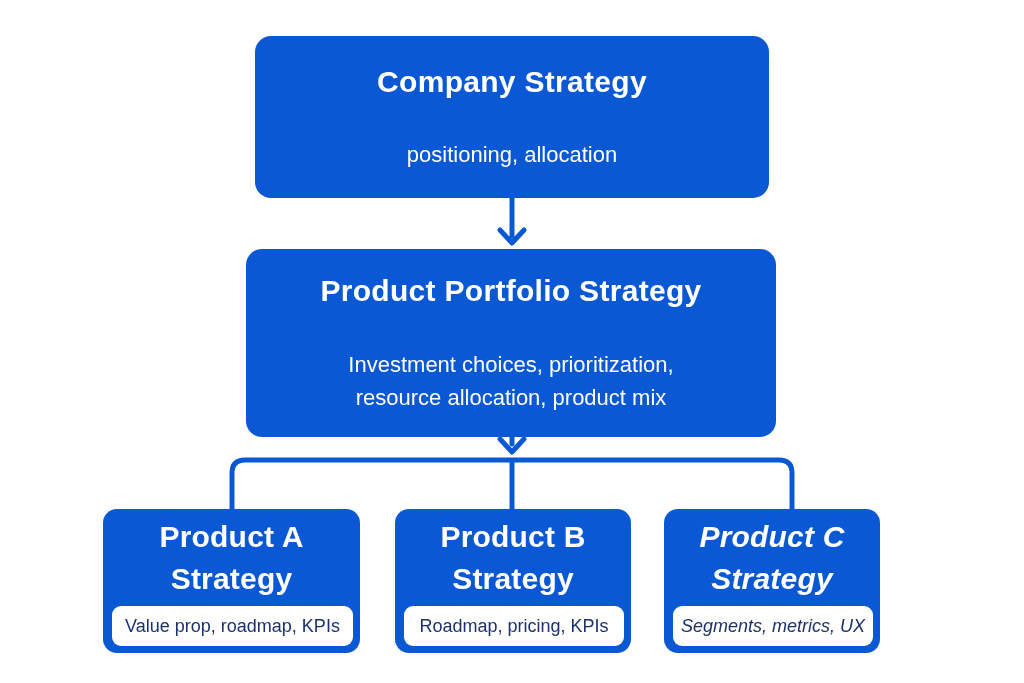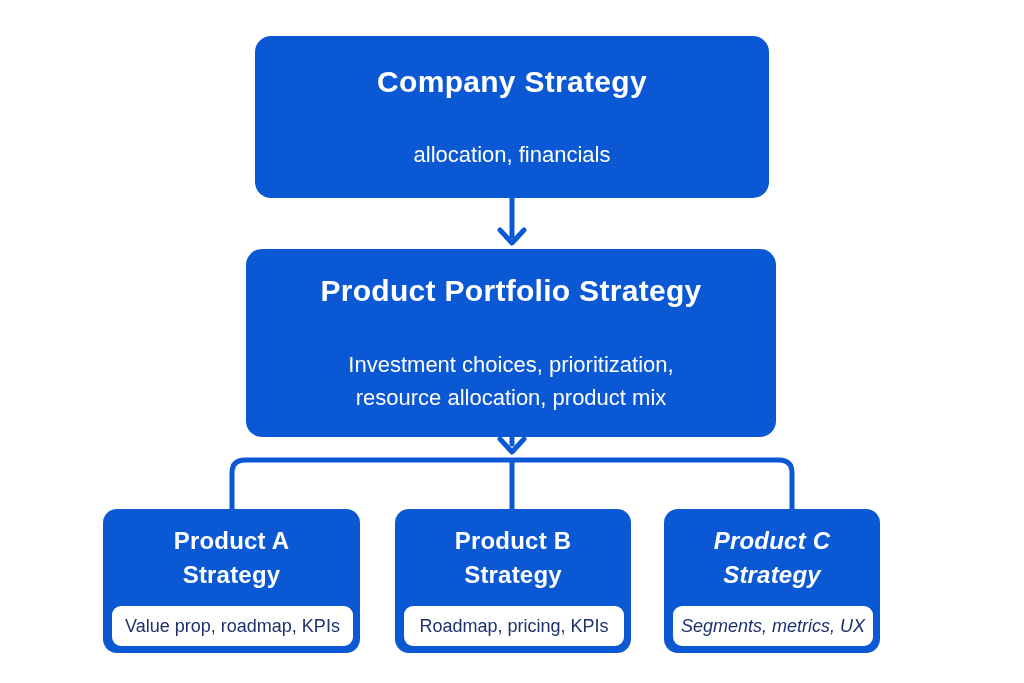--- a/index.html
+++ b/index.html
@@ -62,21 +62,21 @@
   .prod-a { left: 103px; width: 257px; }
   .prod-b { left: 395px; width: 236px; justify-content: space-between; }
   .prod-c { left: 664px; width: 216px; font-style: italic; }
   .p-title {
     flex: 1;
     display: flex;
     flex-direction: column;
     align-items: center;
     justify-content: center;
     font-weight: 700;
-    font-size: 24px;
+    font-size: 30px;
     line-height: 1.4;
     letter-spacing: 0.2px;
     text-align: center;
   }
   .p-title span { display: block; }
   .pill {
     margin: 0 7px 7px 9px;
     height: 40px;
     flex: 0 0 40px;
     background: #ffffff;
@@ -98,21 +98,21 @@
 
   <svg class="connectors" width="1024" height="683" viewBox="0 0 1024 683" aria-hidden="true">
     <path d="M512 197 L512 236 M500 230 L512 243 L524 230"></path>
     <path d="M512 406 L512 444 M500 439 L512 452 L524 439"></path>
     <path d="M232 509 L232 473 Q232 460 245 460 L779 460 Q792 460 792 473 L792 509 M512 460 L512 509"></path>
   </svg>
 
   <div class="node node-top">
     <div class="node-title">Company Strategy</div>
     <div class="node-sub">
-      <span>allocation, financials</span>
+      <span>positioning, allocation</span>
     </div>
   </div>
 
   <div class="node node-mid">
     <div class="node-title">Product Portfolio Strategy</div>
     <div class="node-sub">
       <span>Investment choices, prioritization,</span>
       <span>resource allocation, product mix</span>
     </div>
   </div>

